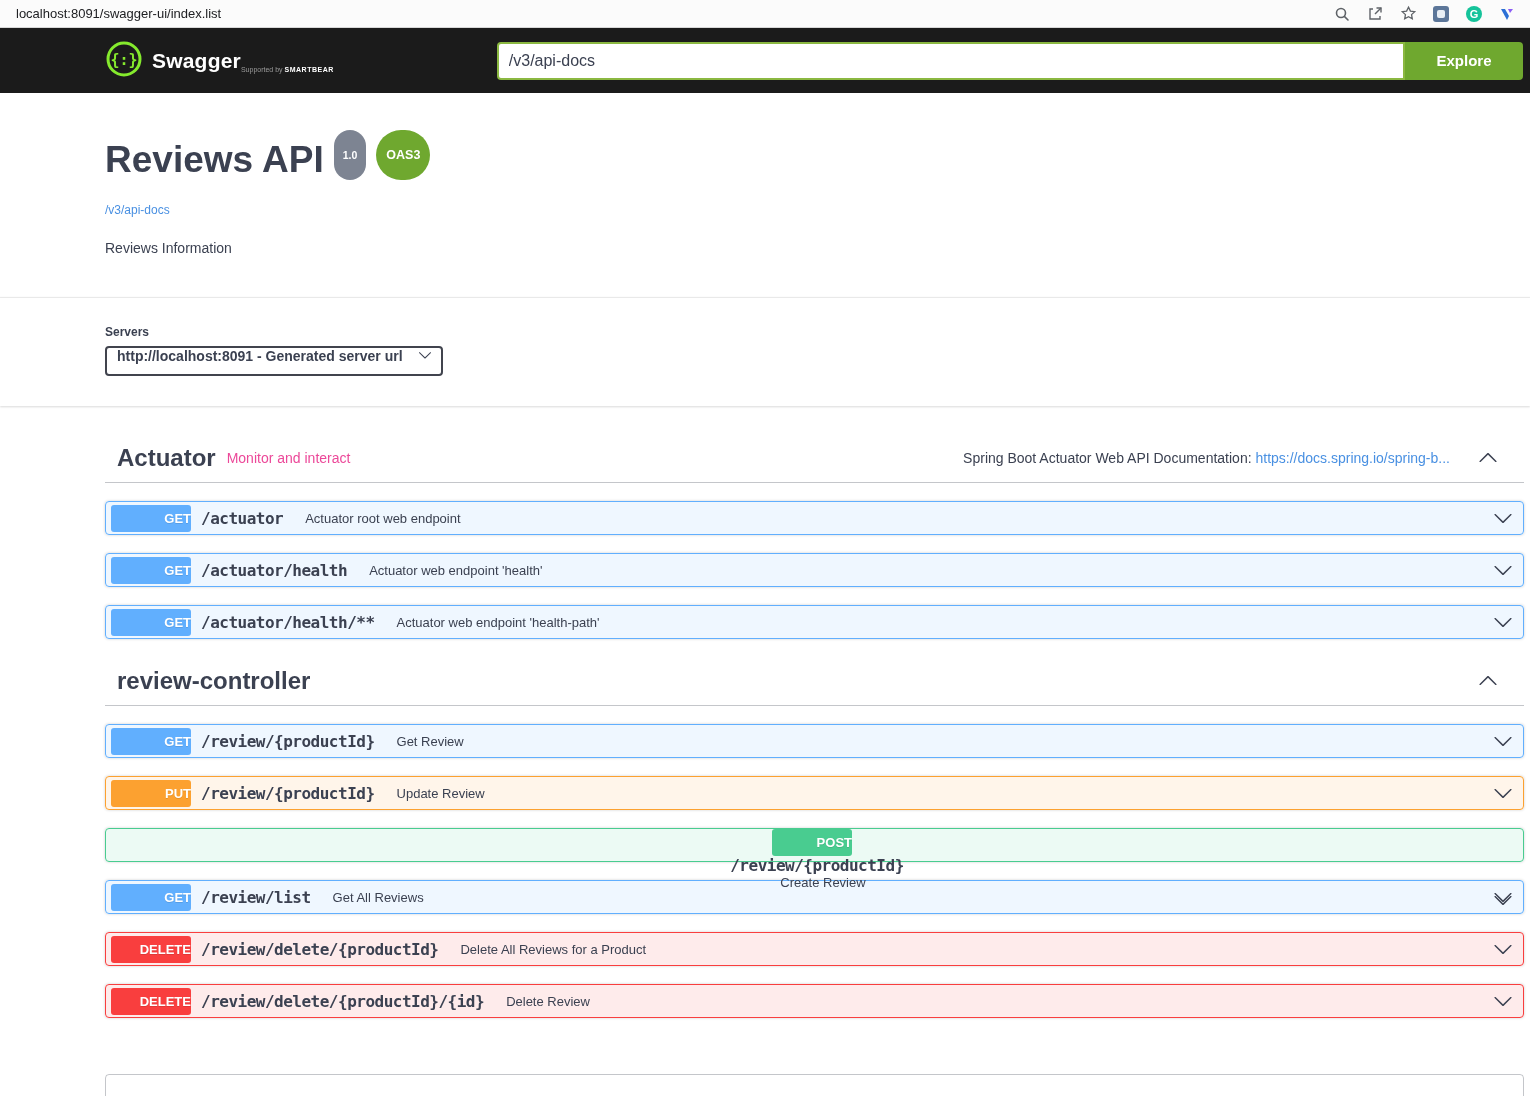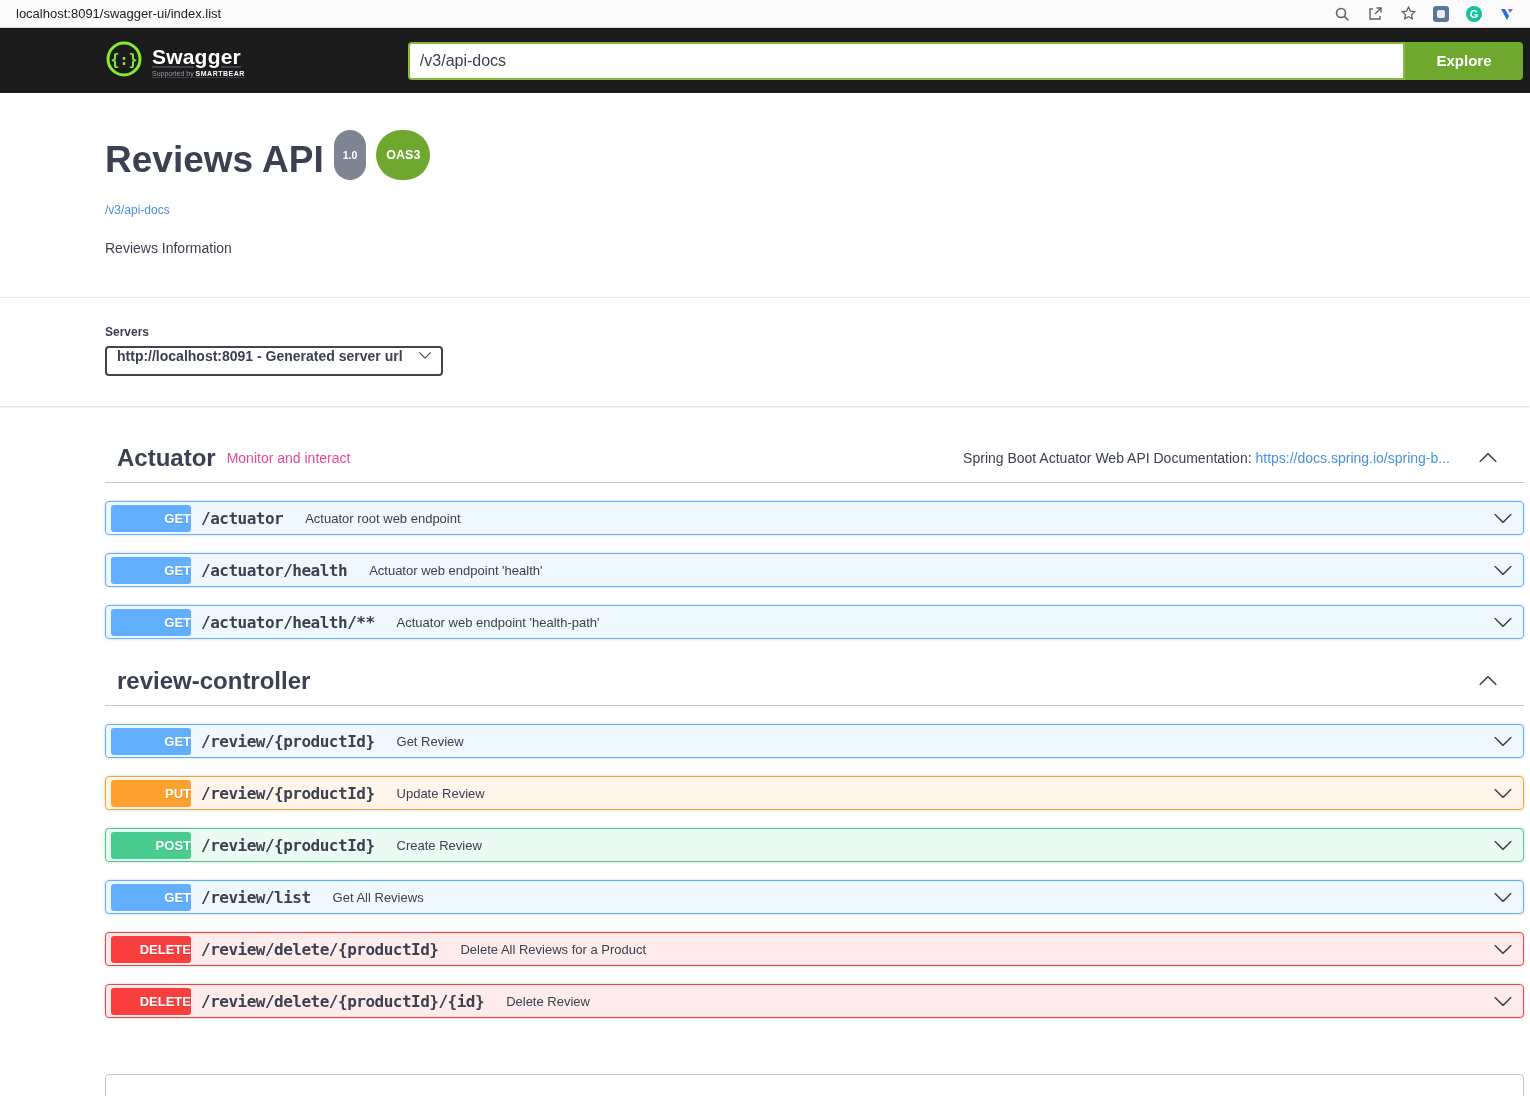--- a/index.html
+++ b/index.html
@@ -19,21 +19,21 @@
   .b-icons { display: flex; align-items: center; gap: 15px; }
   .b-icon { width: 18px; height: 18px; display: flex; align-items: center; justify-content: center; cursor: pointer; }
   .ext-blue { width: 16px; height: 16px; border-radius: 3px; background: #5c7699; position: relative; }
   .ext-blue::after { content: ""; position: absolute; inset: 4px; background: #e8eef5; border-radius: 2px; }
   .ext-grammarly { width: 16px; height: 16px; border-radius: 50%; background: #15c39a; color: #fff;
     font-size: 11px; font-weight: bold; line-height: 16px; text-align: center; }
 
   
   .topbar { height: 65px; background: var(--topbar_bg, #1b1b1b); display: flex; align-items: center; padding: 0 7px 0 105px; }
   .logo { display: flex; align-items: center; gap: 9px; }
-  .logo-text-wrap { display: flex; flex-direction: column; text-decoration: underline; }
+  .logo-text-wrap { display: flex; flex-direction: row; }
   .logo-title { color: #fff; font-size: 21px; font-weight: 700; letter-spacing: .2px; }
   .logo-tagline { margin-top: 1px; align-self: flex-end; font-size: 7px; color: #9b9b9b; white-space: nowrap; }
   .tagline-brand { color: #fff; font-weight: 700; letter-spacing: .5px; }
   .download-url-wrapper { flex: 1; display: flex; margin-left: 163px; }
   .download-url-input {
     flex: 1; height: 38px; background: #fff; outline: none;
     border: 2px solid var(--input_border, #8bb841); border-radius: 4px 0 0 4px;
     padding: 0 10px; font-size: 16px; color: #3b4151; font-family: "Liberation Sans", sans-serif;
   }
   .download-url-button {
@@ -80,21 +80,21 @@
   .ext-link { color: var(--link_blue, #4990e2); text-decoration: none; cursor: pointer; }
   .tag-arrow { margin-left: 28px; display: flex; }
 
   .opblock {
     display: flex; align-items: center; height: 34px; margin-bottom: 18px;
     border: 1px solid; border-radius: 4px; padding: 0 10px 0 5px;
     box-shadow: 0 0 3px rgba(0,0,0,.19); cursor: pointer;
   }
   .opblock-get    { border-color: var(--get, #61affe);    background: rgba(97,175,254,.1); }
   .opblock-put    { border-color: var(--put, #fca130);    background: rgba(252,161,48,.1); }
-  .opblock-post   { border-color: var(--post, #49cc90);   background: rgba(73,204,144,.1); }
+  .opblock-post   { border-color: var(--post, #49cc90);   background: rgba(73,204,144,.1); flex-direction: column; }
   .opblock-delete { border-color: var(--delete, #f93e3e); background: rgba(249,62,62,.1); }
   .method {
     width: 80px; text-align: right; padding: 6px 0; border-radius: 3px;
     color: #fff; font-size: 13px; font-weight: 700;
     text-shadow: 0 1px 0 rgba(0,0,0,.1); flex-shrink: 0;
   }
   .method-get    { background: var(--get, #61affe); }
   .method-put    { background: var(--put, #fca130); }
   .method-post   { background: var(--post, #49cc90); }
   .method-delete { background: var(--delete, #f93e3e); }

